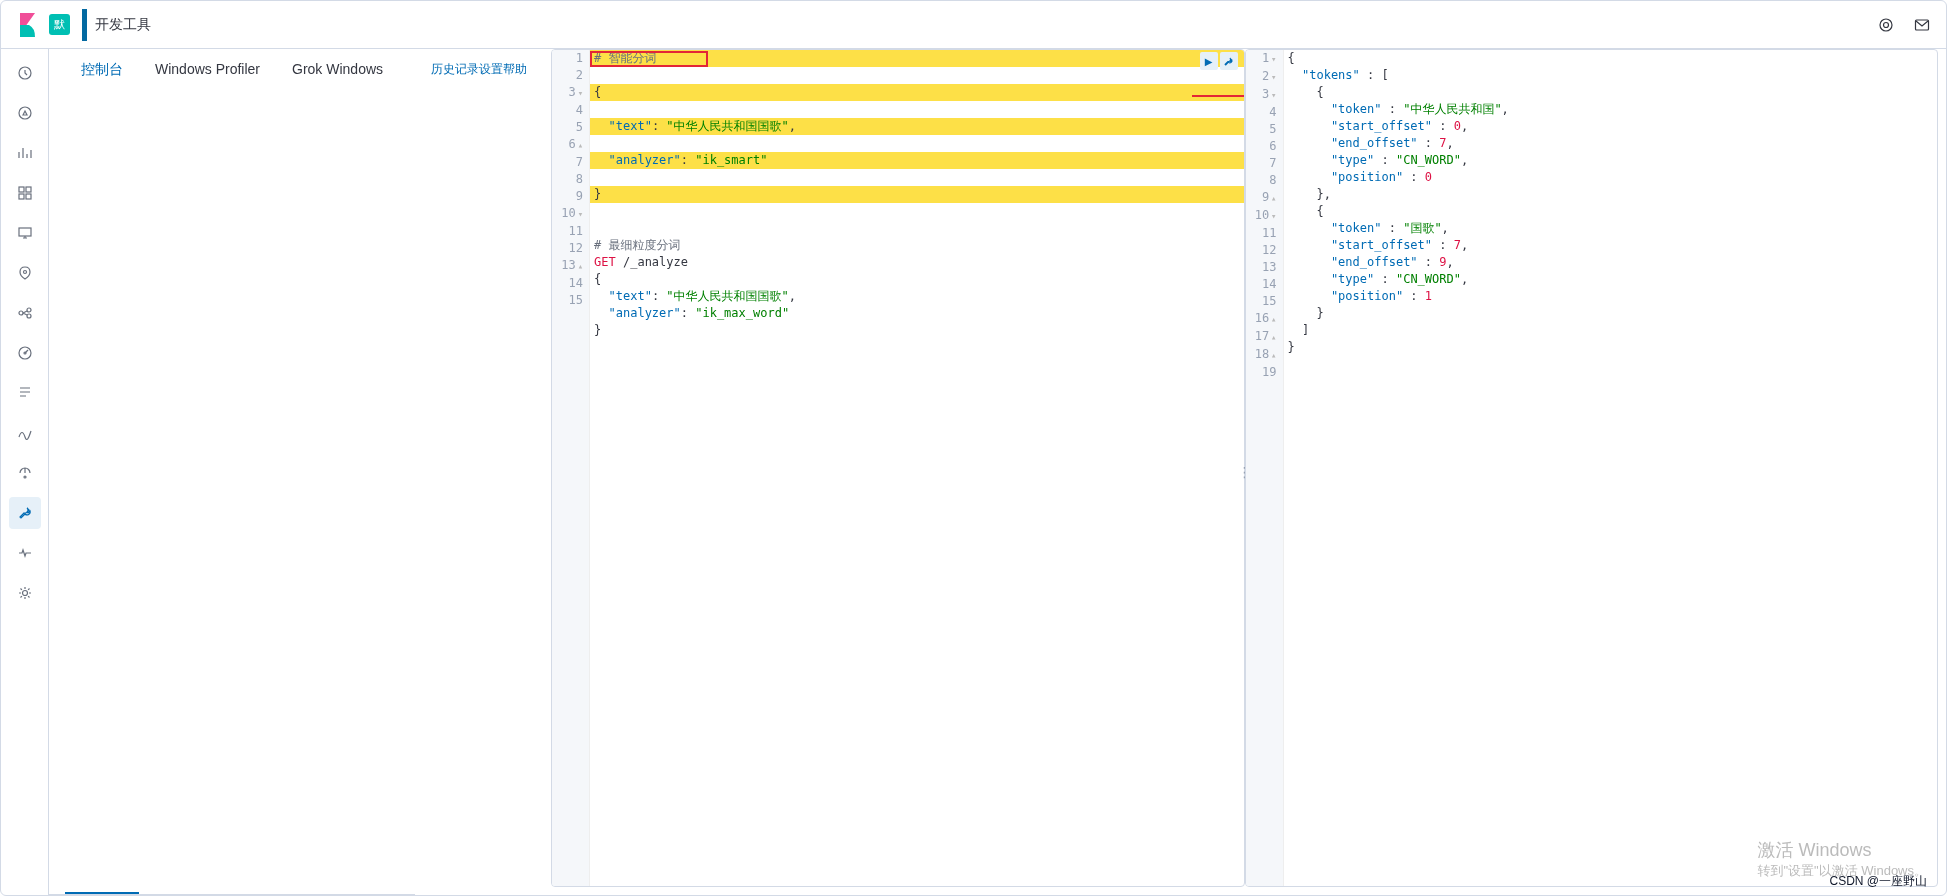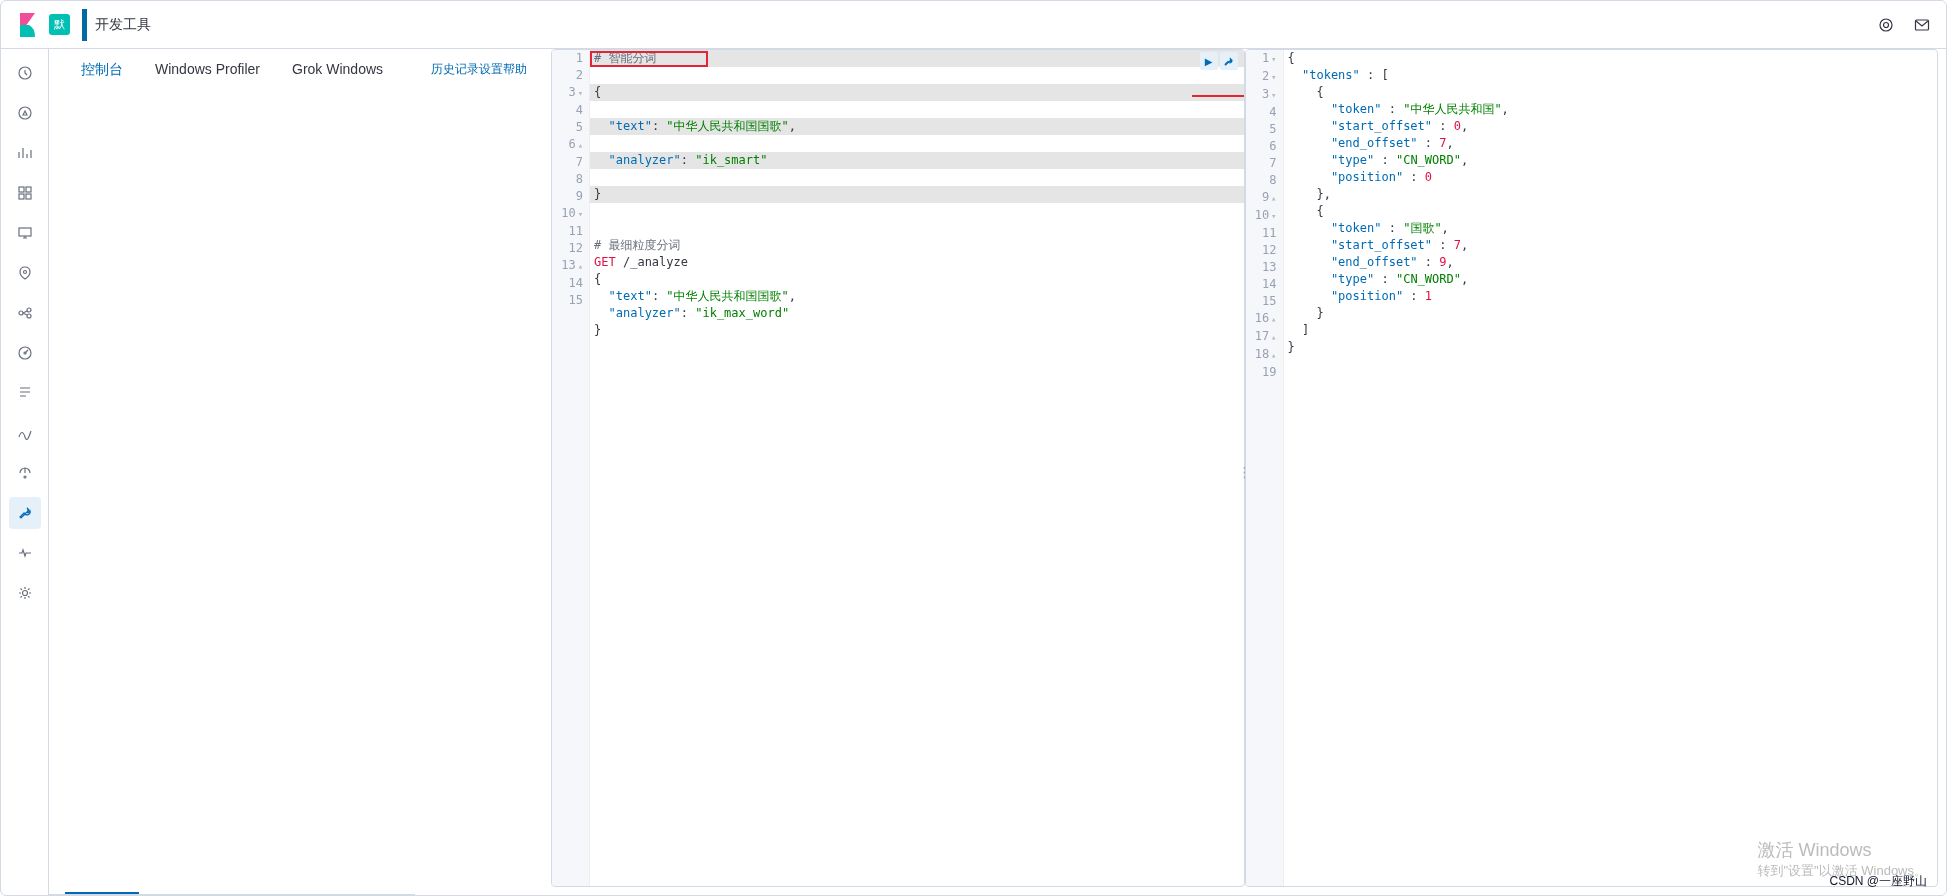--- a/index.html
+++ b/index.html
@@ -20,21 +20,21 @@
 .tabs { display: flex; border-bottom: 1px solid #d3dae6; padding: 0 16px; }
 .tab { padding: 12px 16px; font-size: 14px; cursor: pointer; border-bottom: 2px solid transparent; color: #343741; }
 .tab.active { color: #006bb4; border-bottom-color: #006bb4; }
 .subtabs { display: flex; padding: 8px 16px 0 16px; font-size: 12px; color: #006bb4; }
 .subtab { cursor: pointer; padding: 4px 0; }
 .panels { flex: 1; display: flex; overflow: hidden; padding: 0 8px 8px 8px; position: relative; }
 .panel { flex: 1; border: 1px solid #d3dae6; border-radius: 4px; overflow: hidden; position: relative; background: #fff; }
 .gutter { width: 38px; background: #f5f7fa; border-right: 1px solid #eee; text-align: right; color: #98a2b3; font-family: Consolas, Monaco, monospace; font-size: 12px; line-height: 17px; padding-right: 6px; user-select: none; }
 .code-wrap { display: flex; height: 100%; }
 .code { flex: 1; font-family: Consolas, Monaco, monospace; font-size: 12px; line-height: 17px; white-space: pre; padding-left: 4px; position: relative; }
-.sel { background: #e5e5e5; display: block; margin-left: -4px; padding-left: 4px; }
+.sel { background: #fde047; display: block; margin-left: -4px; padding-left: 4px; }
 .method { color: #d14; }
 .str { color: #008000; }
 .key2 { color: #006bb4; }
 .cmt { color: #69707d; }
 .redbox { position: absolute; border: 2px solid #e32636; pointer-events: none; }
 .arrow { position: absolute; color: #e32636; pointer-events: none; }
 .actions { position: absolute; top: 2px; right: 6px; display: flex; gap: 2px; }
 .action-btn { width: 18px; height: 18px; background: #e6f0f8; color: #006bb4; display: flex; align-items: center; justify-content: center; font-size: 10px; cursor: pointer; border-radius: 2px; }
 .splitter { position: absolute; left: 50%; top: 50%; transform: translate(-50%,-50%); color: #98a2b3; font-size: 14px; cursor: col-resize; }
 .watermark { position: absolute; right: 20px; bottom: 16px; color: #bbb; font-size: 13px; text-align: left; pointer-events: none; }

